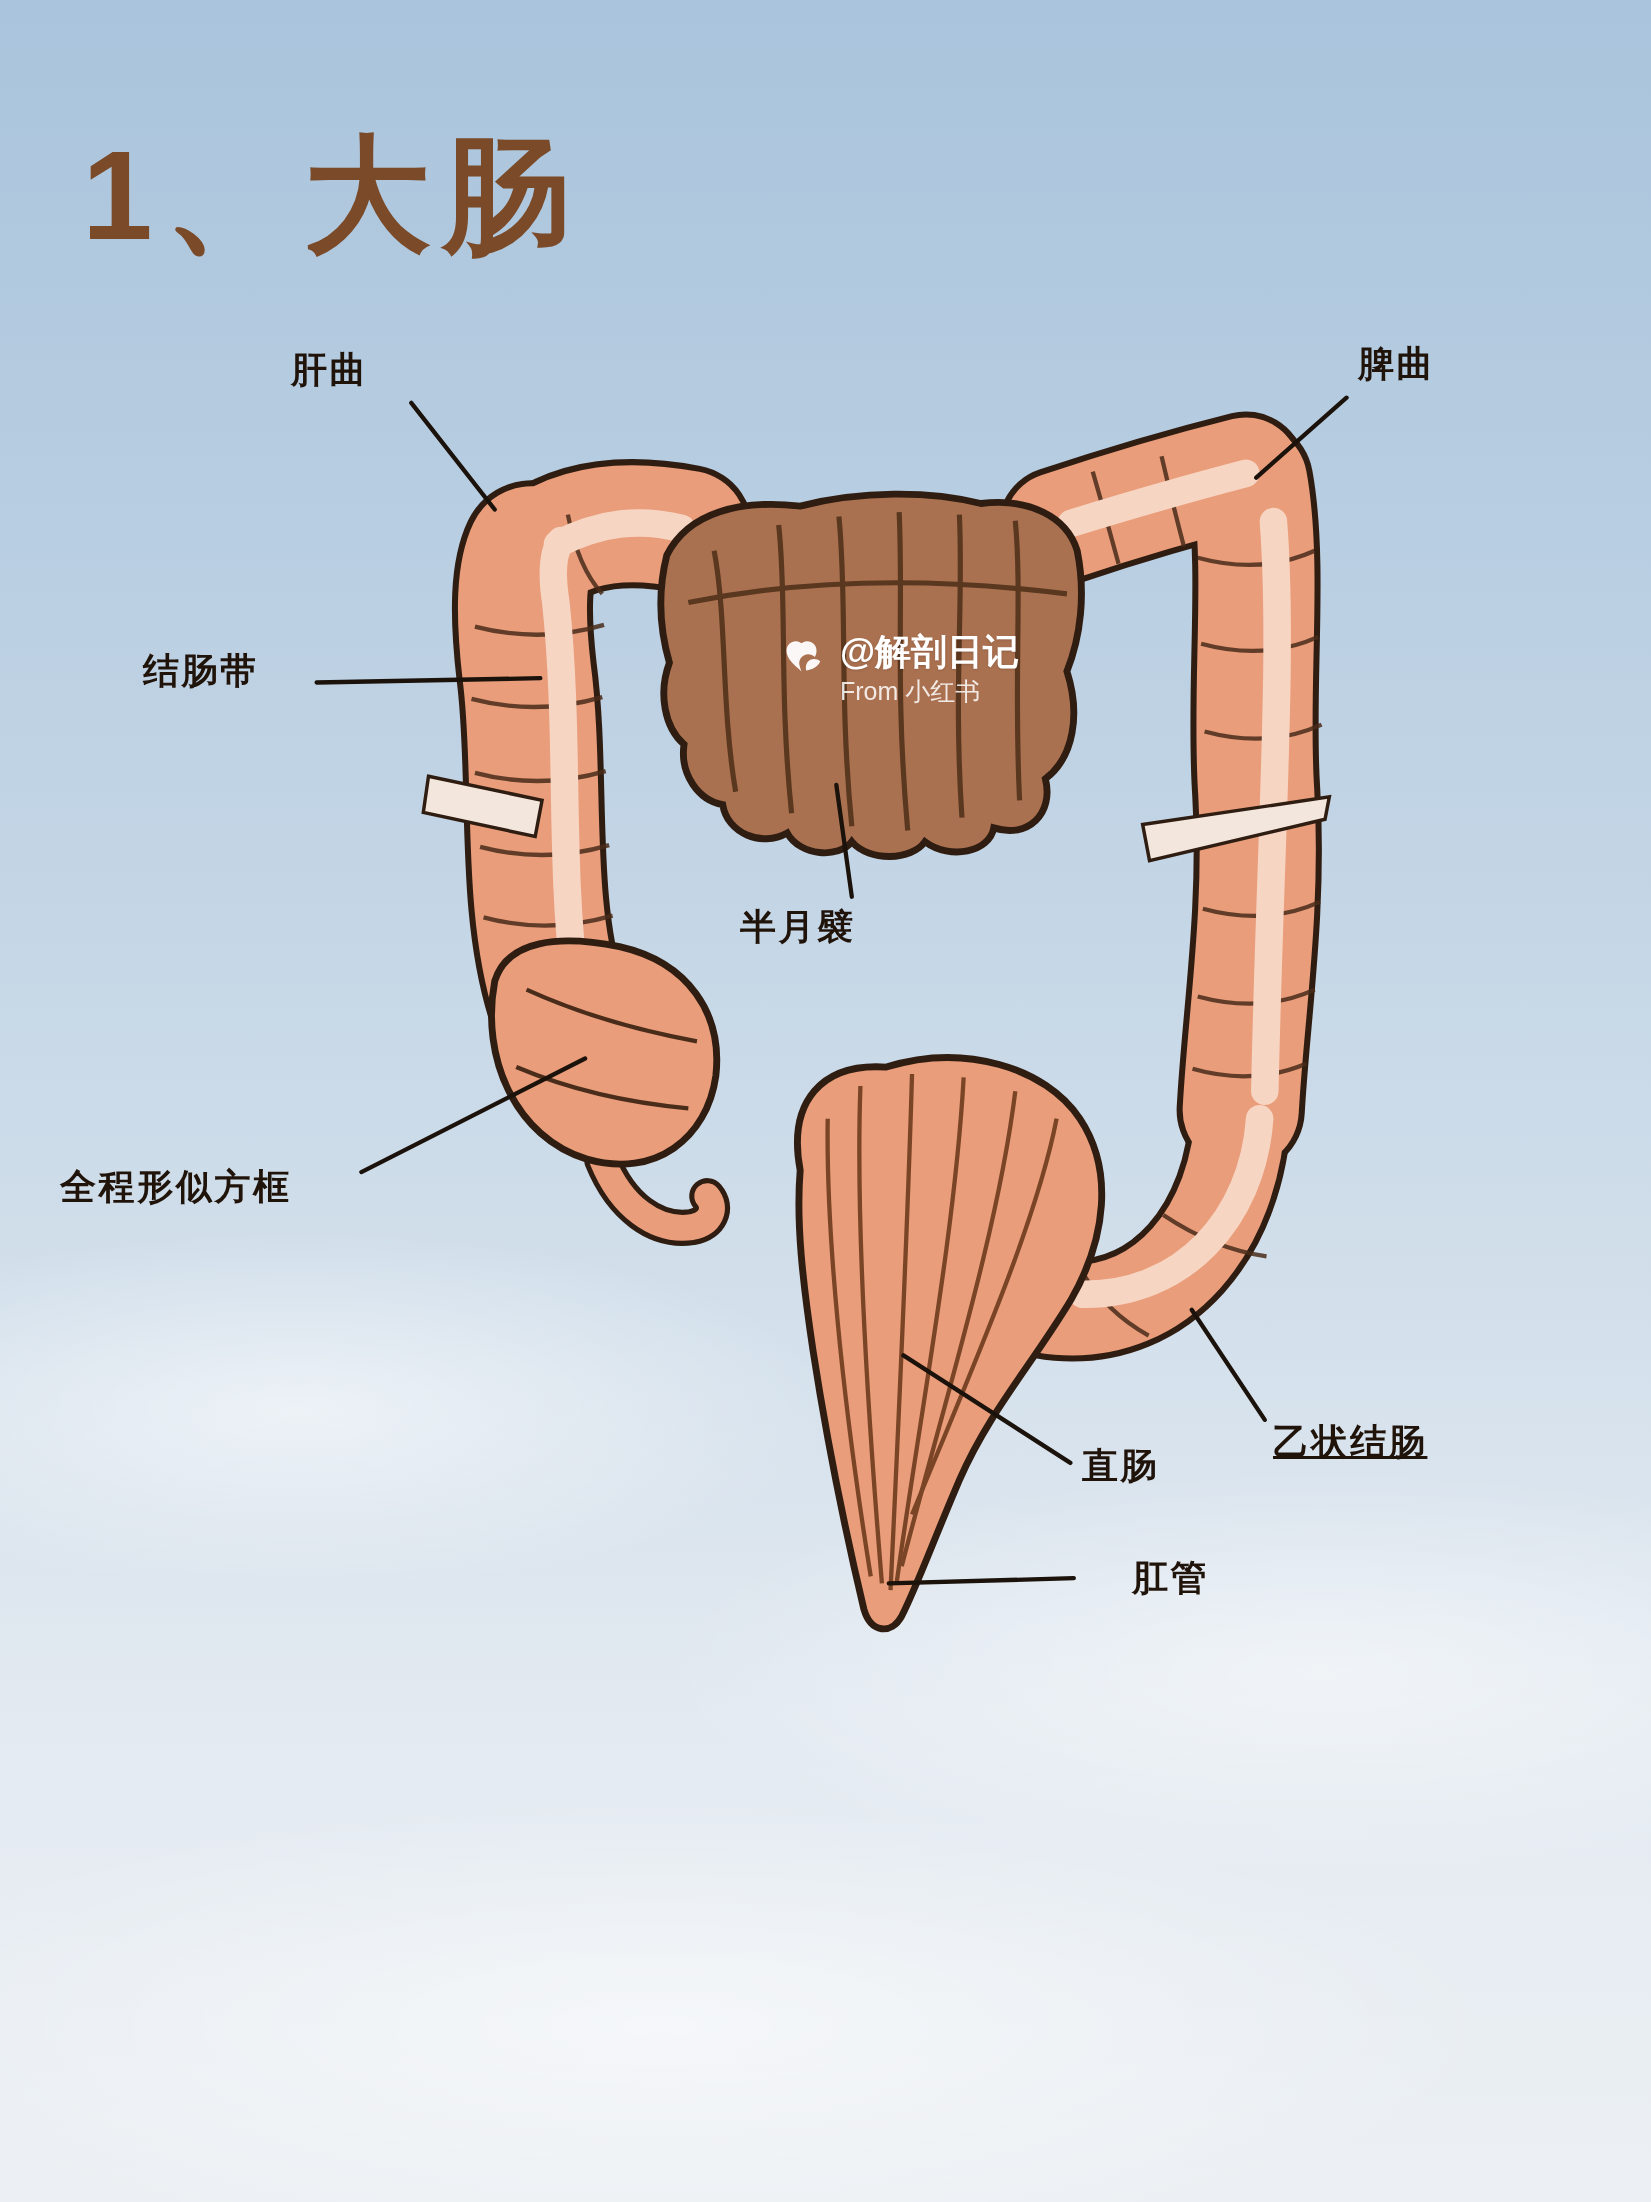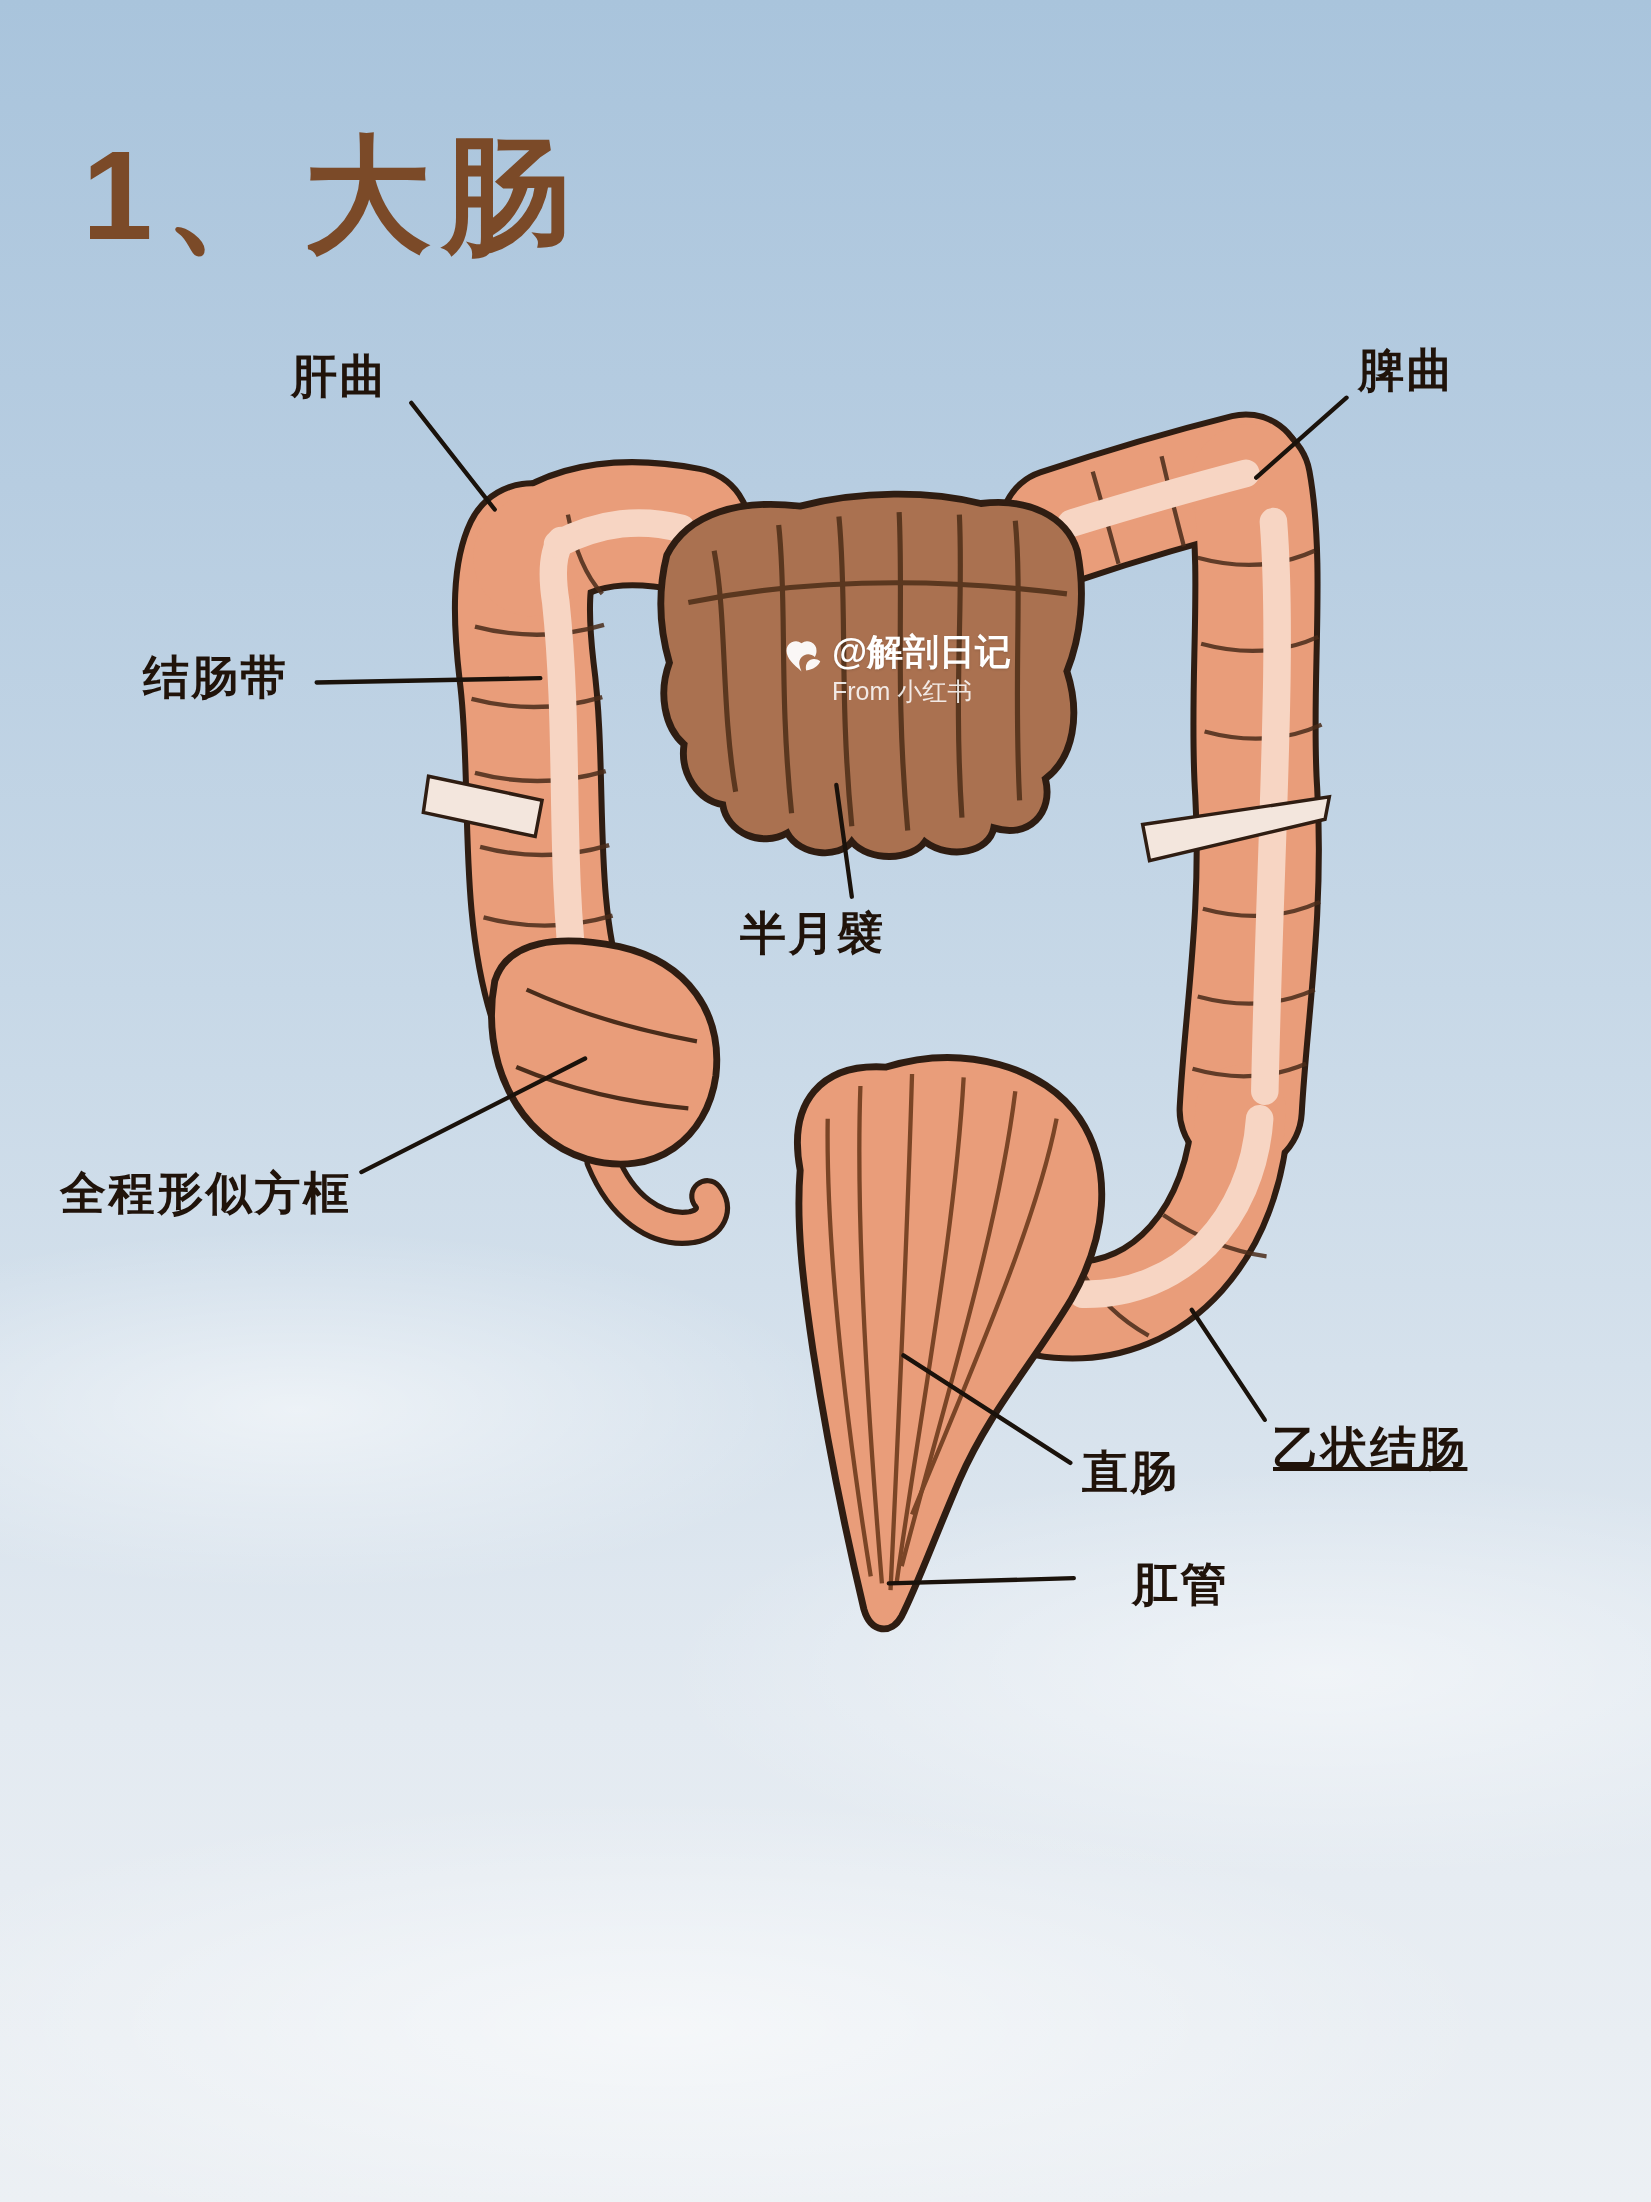--- a/index.html
+++ b/index.html
@@ -11,25 +11,25 @@
       radial-gradient(ellipse 946px 293px at 80% 76%, rgba(255,255,255,.5), rgba(255,255,255,0) 70%),
       radial-gradient(ellipse 1205px 327px at 40% 92%, rgba(255,255,255,.55), rgba(255,255,255,0) 70%),
       linear-gradient(180deg,#a9c4dc 0%,#b7cde1 22%,#c7d8e7 45%,#d5e1ec 62%,#e3eaf1 78%,#ecf0f4 100%);
   }
   .page-title{
     position:absolute;left:82px;top:112px;
     font-size:127px;font-weight:900;color:#7b4a28;letter-spacing:12px;white-space:nowrap;
   }
   .diagram-svg{position:absolute;left:0;top:0;width:1652px;height:2203px;}
   .anat-label{
-    position:absolute;font-size:46px;font-weight:900;color:#20130a;
+    position:absolute;font-size:36px;font-weight:900;color:#20130a;
     letter-spacing:2.6px;white-space:nowrap;
   }
   .watermark{
-    position:absolute;left:779px;top:632px;display:flex;align-items:flex-start;gap:8px;
+    position:absolute;left:779px;top:632px;display:flex;align-items:flex-start;gap:16px;
     color:#ffffff;
   }
   .watermark .wm-icon{width:45px;height:45px;flex:0 0 auto;opacity:.95;}
   .wm-handle{font-size:36px;font-weight:800;line-height:1.1;text-shadow:0 0.9px 2.6px rgba(0,0,0,.15);}
   .wm-source{font-size:25px;font-weight:400;opacity:.85;margin-top:3px;}
   .description{
     position:absolute;left:67px;right:60px;top:1745px;
     font-size:66px;line-height:1.33;font-weight:700;color:#7b4a28;
     text-indent:2em;letter-spacing:1.7px;text-align:justify;
   }

